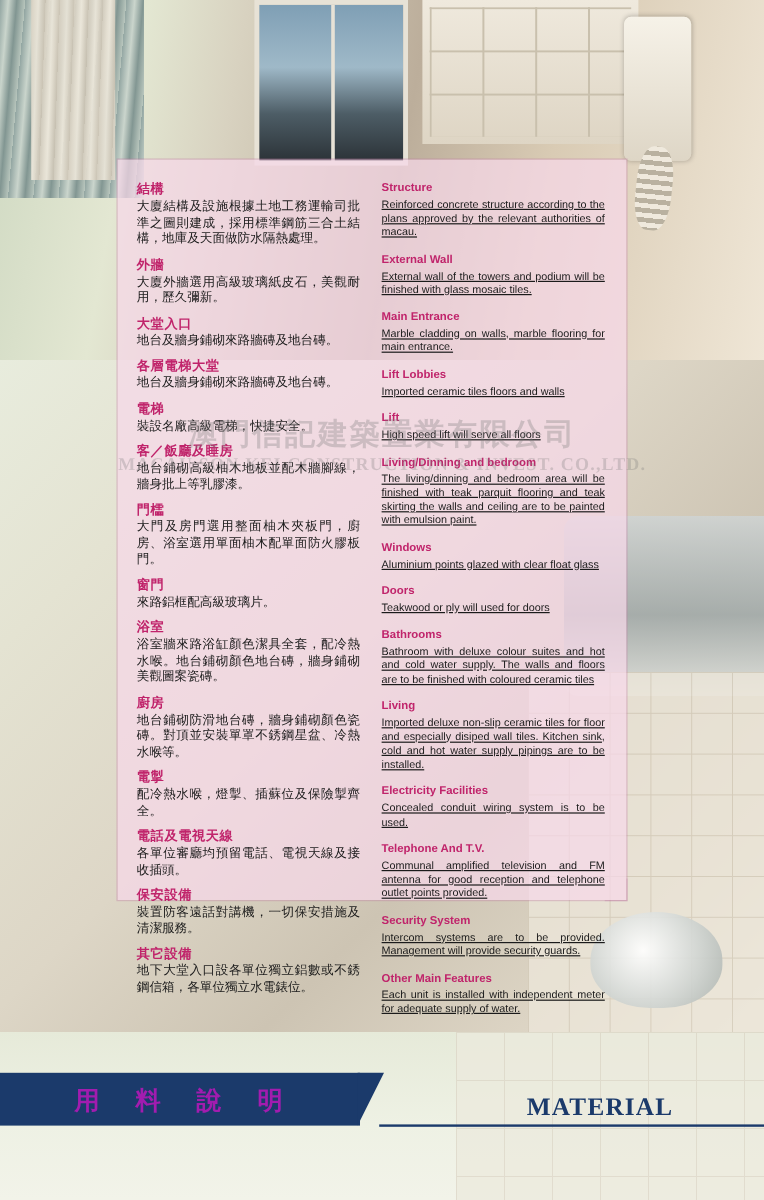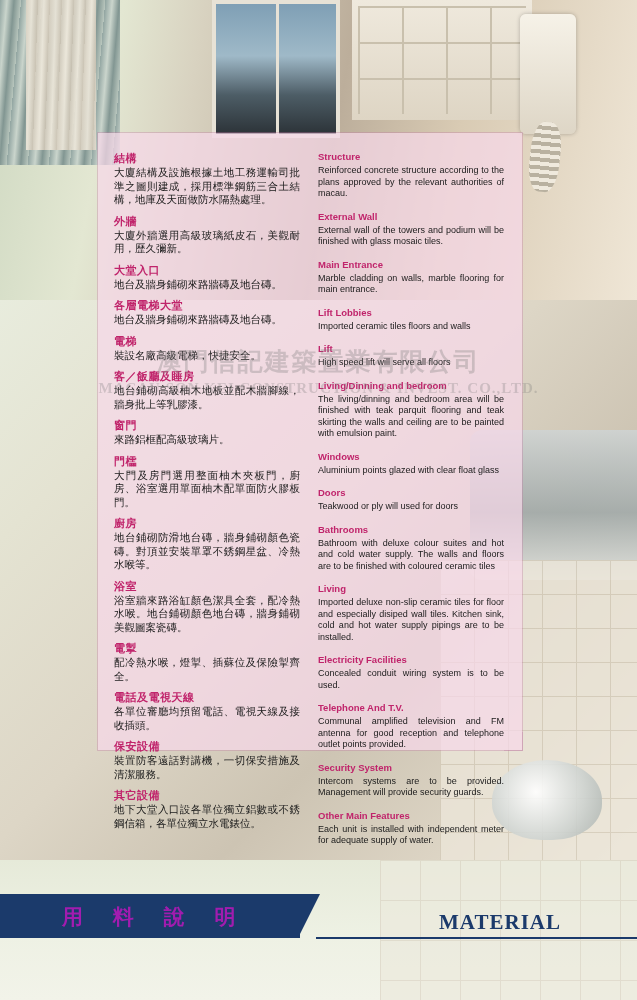--- a/index.html
+++ b/index.html
@@ -197,20 +197,21 @@
     font-size: 9.5px;
     font-weight: bold;
     line-height: 12px;
     margin-bottom: 2px;
   }
   .sec-body-en {
     color: #1b1b1b;
     font-size: 9px;
     line-height: 11.5px;
     text-align: justify;
+    text-decoration: underline;
   }
 
   
   .watermark {
     position: absolute;
     left: 0;
     top: 345px;
     width: 637px;
     text-align: center;
     font-family: "Liberation Serif", serif;
@@ -320,34 +321,34 @@
         </div>
       <div class="sec">
           <div class="sec-title-zh">電梯</div>
           <div class="sec-body-zh">裝設名廠高級電梯，快捷安全。</div>
         </div>
       <div class="sec">
           <div class="sec-title-zh">客／飯廳及睡房</div>
           <div class="sec-body-zh">地台鋪砌高級柚木地板並配木牆腳線，牆身批上等乳膠漆。</div>
         </div>
       <div class="sec">
+          <div class="sec-title-zh">門櫺</div>
+          <div class="sec-body-zh">大門及房門選用整面柚木夾板門，廚房、浴室選用單面柚木配單面防火膠板門。</div>
+        </div>
+      <div class="sec">
           <div class="sec-title-zh">窗門</div>
           <div class="sec-body-zh">來路鋁框配高級玻璃片。</div>
         </div>
       <div class="sec">
-          <div class="sec-title-zh">門櫺</div>
-          <div class="sec-body-zh">大門及房門選用整面柚木夾板門，廚房、浴室選用單面柚木配單面防火膠板門。</div>
+          <div class="sec-title-zh">浴室</div>
+          <div class="sec-body-zh">浴室牆來路浴缸顏色潔具全套，配冷熱水喉。地台鋪砌顏色地台磚，牆身鋪砌美觀圖案瓷磚。</div>
         </div>
       <div class="sec">
           <div class="sec-title-zh">廚房</div>
           <div class="sec-body-zh">地台鋪砌防滑地台磚，牆身鋪砌顏色瓷磚。對頂並安裝單罩不銹鋼星盆、冷熱水喉等。</div>
-        </div>
-      <div class="sec">
-          <div class="sec-title-zh">浴室</div>
-          <div class="sec-body-zh">浴室牆來路浴缸顏色潔具全套，配冷熱水喉。地台鋪砌顏色地台磚，牆身鋪砌美觀圖案瓷磚。</div>
         </div>
       <div class="sec">
           <div class="sec-title-zh">電掣</div>
           <div class="sec-body-zh">配冷熱水喉，燈掣、插蘇位及保險掣齊全。</div>
         </div>
       <div class="sec">
           <div class="sec-title-zh">電話及電視天線</div>
           <div class="sec-body-zh">各單位審廳均預留電話、電視天線及接收插頭。</div>
         </div>
       <div class="sec">

